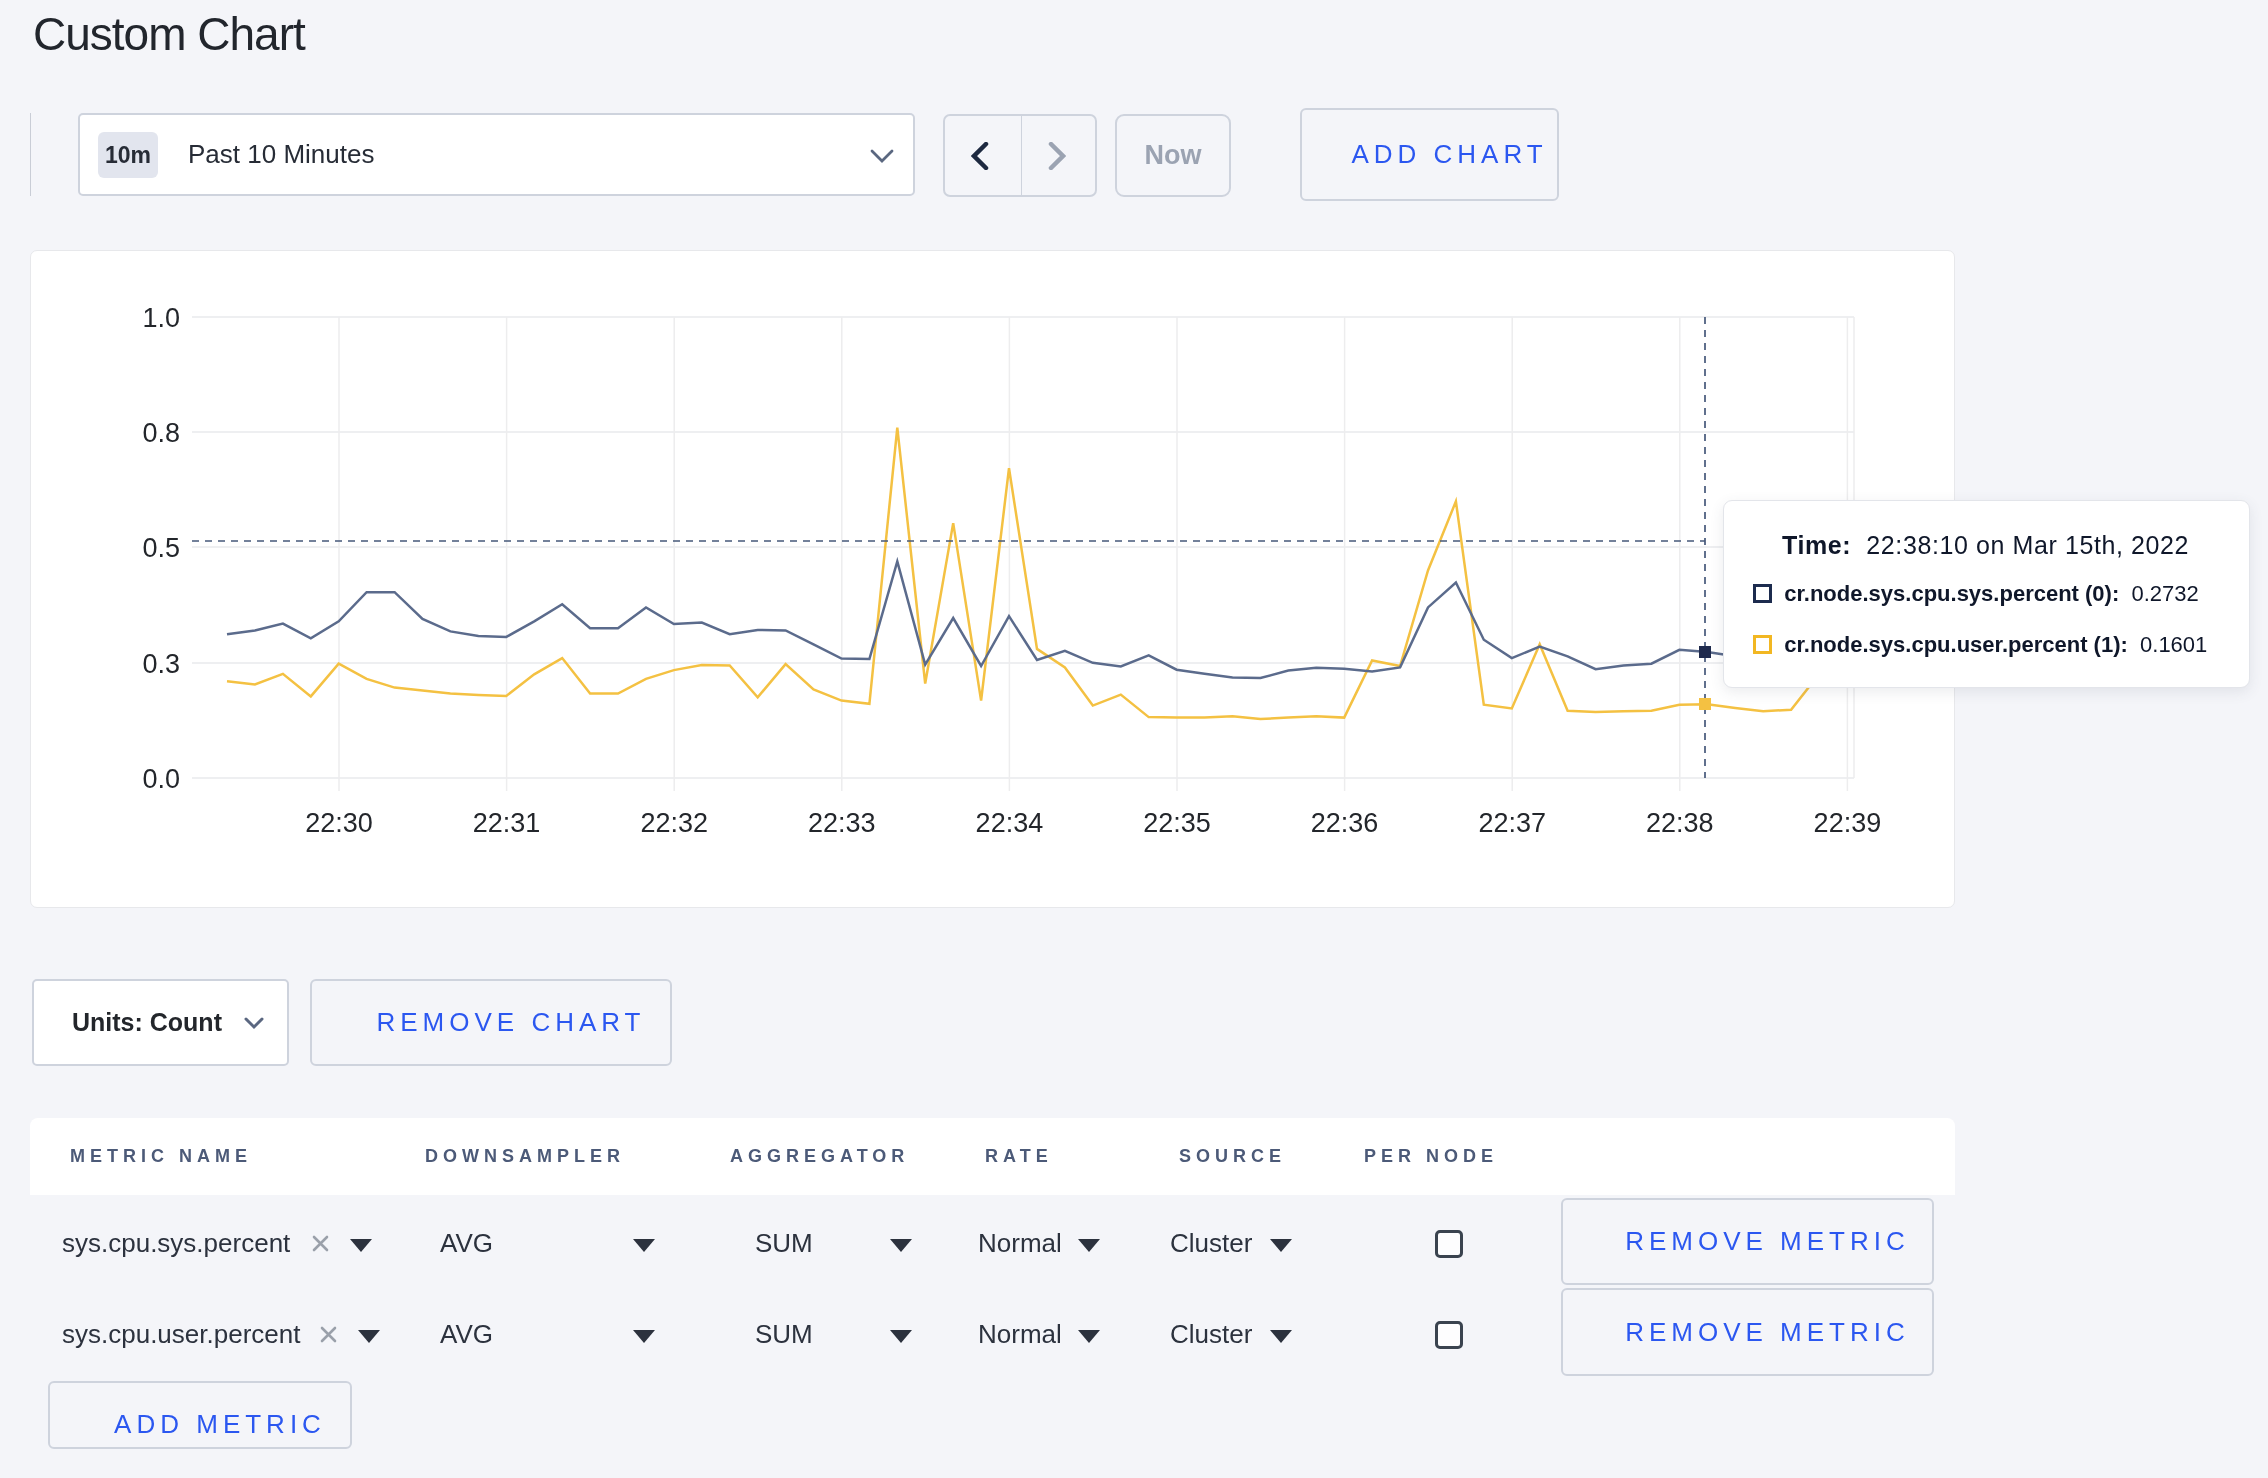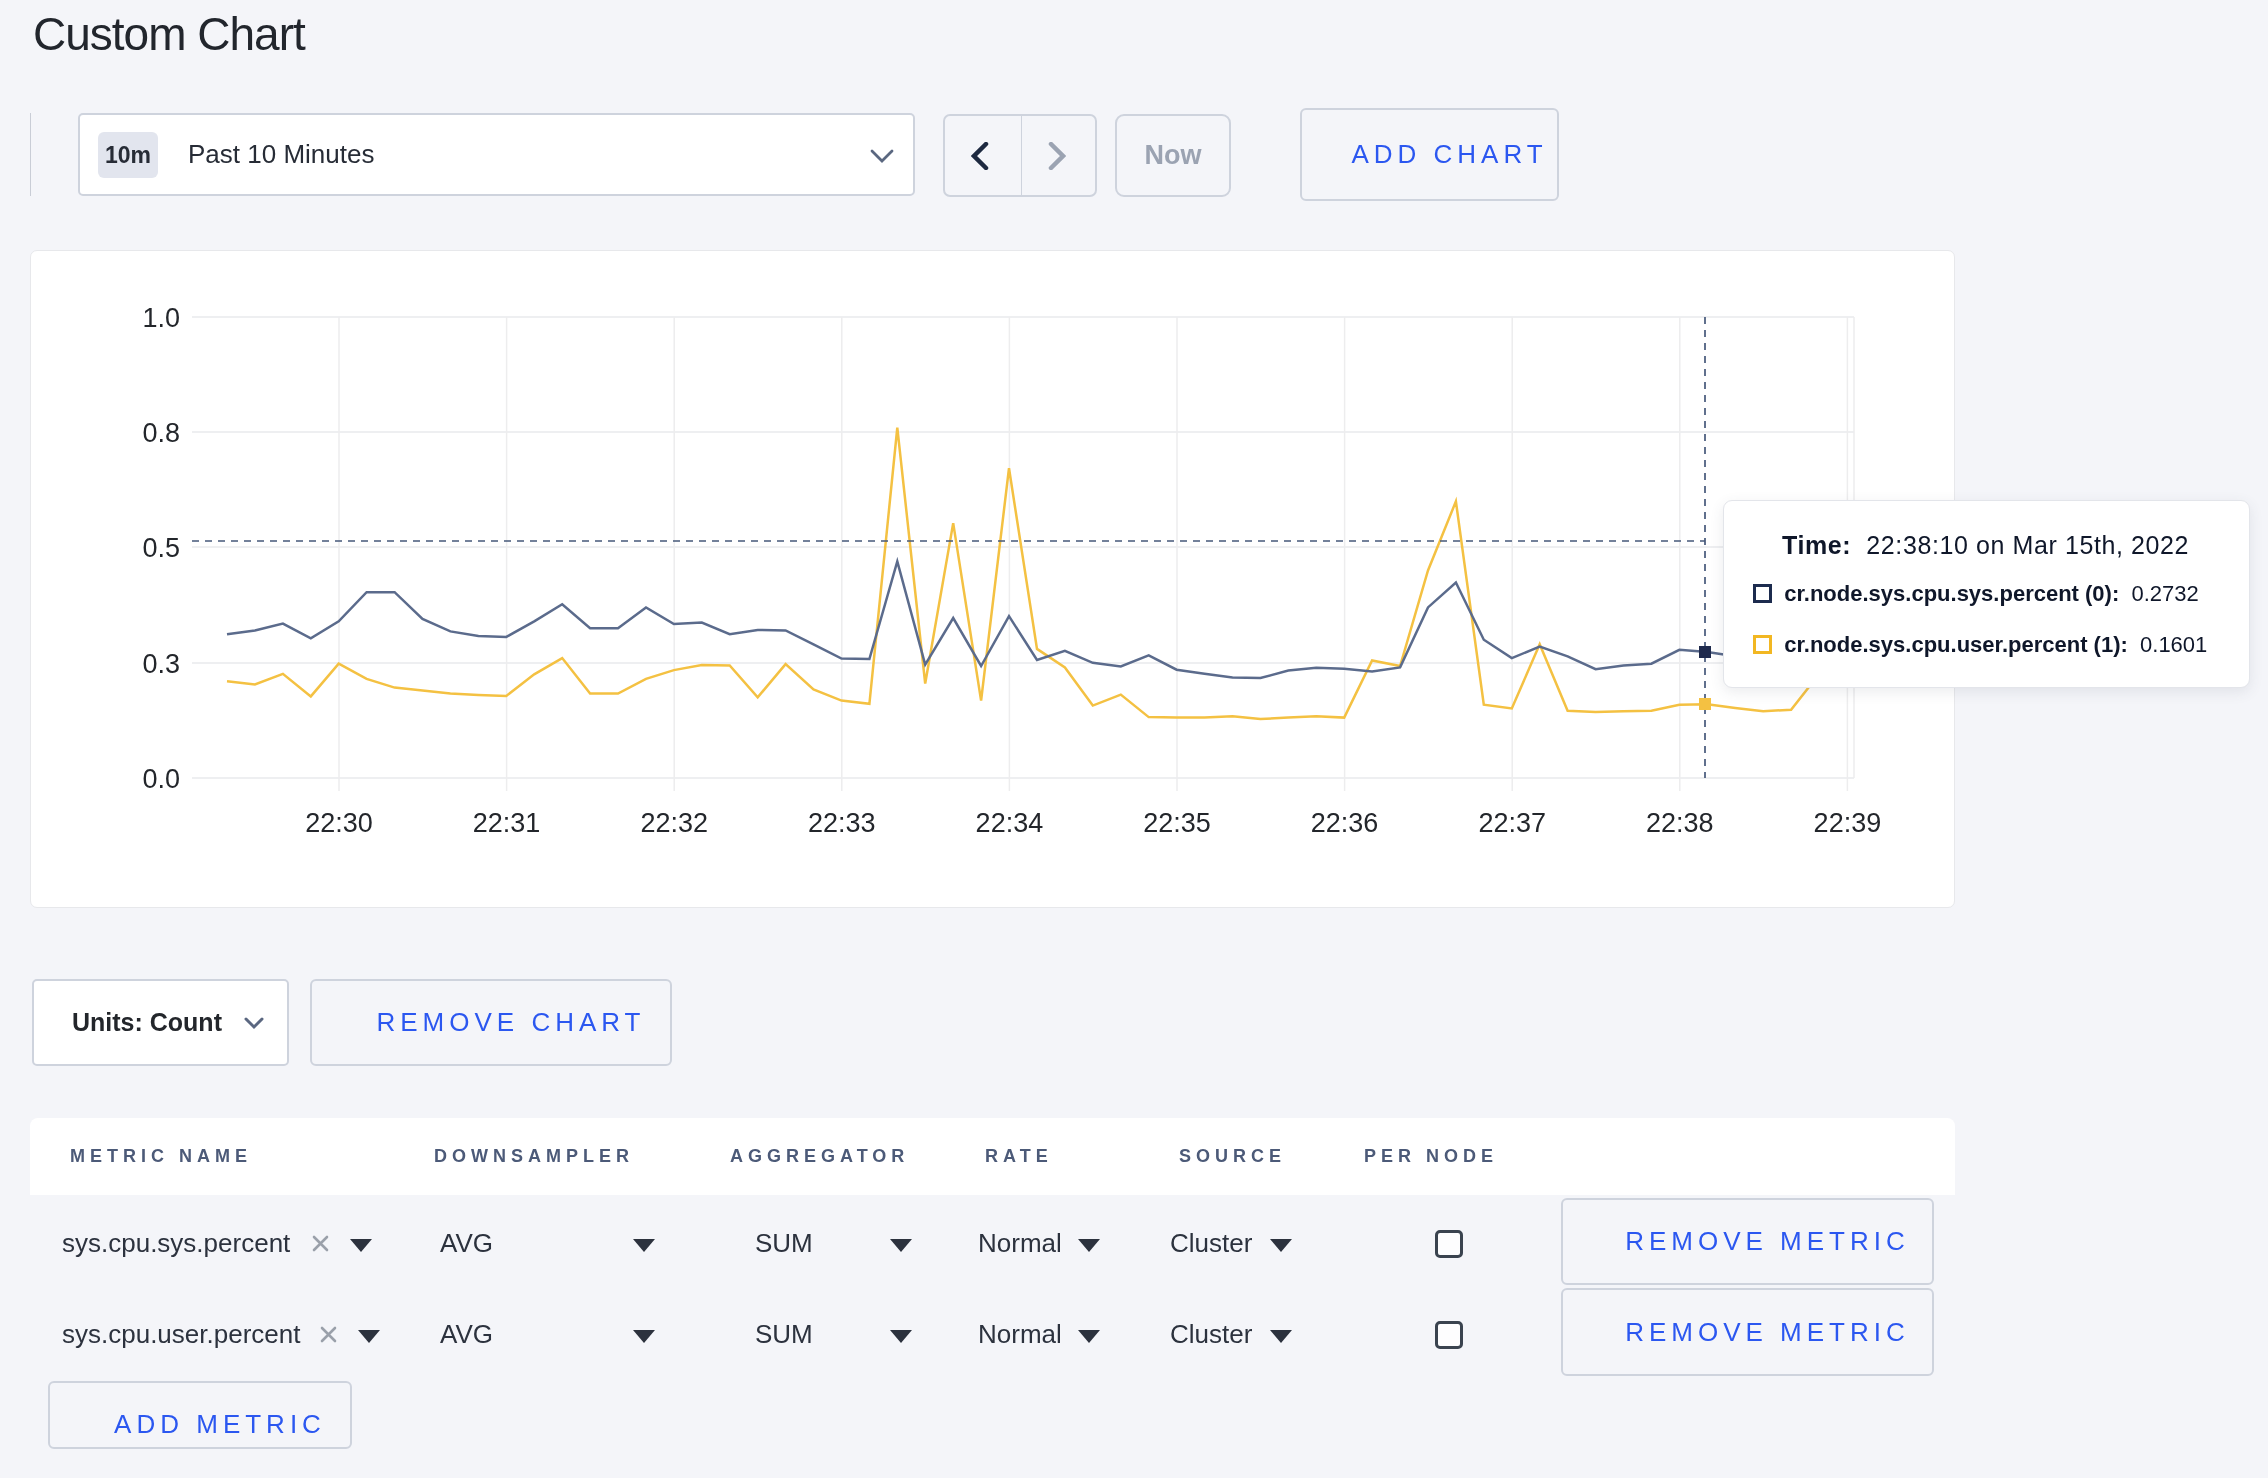--- a/index.html
+++ b/index.html
@@ -108,21 +108,21 @@
 <div class="abs" style="left:32px; top:979px; width:257px; height:87px; background:#fff; border:2px solid #ced3dd; border-radius:5px;">
   <div class="abs" style="left:38px; top:0; height:83px; line-height:83px; font-size:25px; font-weight:700; color:#23262b;">Units: Count</div>
   <svg class="abs" style="left:210px; top:36px;" width="20" height="13" viewBox="0 0 20 13">
       <path d="M2 2 L10 10 L18 2" fill="none" stroke="#5a6780" stroke-width="3" stroke-linecap="round"></path>
     </svg>
 </div>
 <div class="btn" style="left:310px; top:979px; width:362px; height:87px; text-align:center; line-height:83px;"><span class="blue">REMOVE CHART</span></div>
 
 <div class="abs" style="left:30px; top:1118px; width:1925px; height:77px; background:#fff; border-radius:8px 8px 0 0;"></div>
 <div class="abs" style="top:1146px; left:70px;  font-size:18px; font-weight:700; letter-spacing:5px; color:#4c5a78;">METRIC NAME</div>
-<div class="abs" style="top:1146px; left:434px; font-size:18px; font-weight:700; letter-spacing:5px; color:#4c5a78;">DOWNSAMPLER</div>
+<div class="abs" style="top:1146px; left:425px; font-size:18px; font-weight:700; letter-spacing:5px; color:#4c5a78;">DOWNSAMPLER</div>
 <div class="abs" style="top:1146px; left:730px; font-size:18px; font-weight:700; letter-spacing:5px; color:#4c5a78;">AGGREGATOR</div>
 <div class="abs" style="top:1146px; left:985px; font-size:18px; font-weight:700; letter-spacing:5px; color:#4c5a78;">RATE</div>
 <div class="abs" style="top:1146px; left:1179px;font-size:18px; font-weight:700; letter-spacing:5px; color:#4c5a78;">SOURCE</div>
 <div class="abs" style="top:1146px; left:1364px;font-size:18px; font-weight:700; letter-spacing:5px; color:#4c5a78;">PER NODE</div>
 
 <div class="abs" style="top:1228px; left:62px; font-size:26px; color:#2c323e;">sys.cpu.sys.percent</div>
 <svg class="abs" style="left:311px; top:1234px;" width="19" height="19" viewBox="0 0 19 19">
     <path d="M3 3 L16 16 M16 3 L3 16" stroke="#9aa0aa" stroke-width="2.6" stroke-linecap="round"></path>
   </svg>
 <svg class="abs" style="left:350px; top:1239px;" width="22" height="13" viewBox="0 0 22 13">

